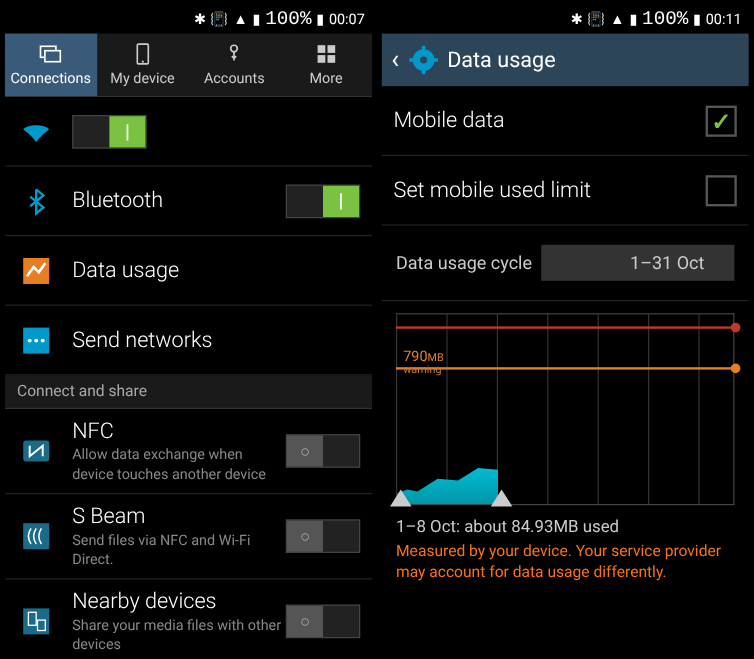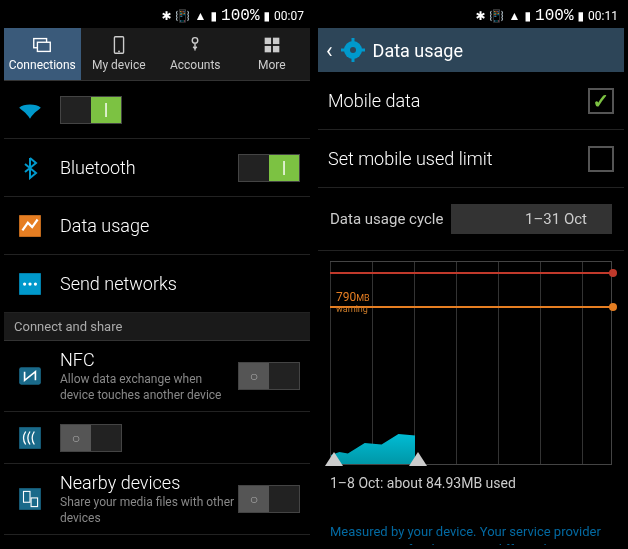--- a/index.html
+++ b/index.html
@@ -23,35 +23,35 @@
 .toggle.on .knob { left: 30px; background: #7cc242; color: #fff; }
 .toggle .knob { position: absolute; top: 0; left: 0; width: 30px; height: 26px; background: #555; display: flex; align-items: center; justify-content: center; font-size: 16px; font-weight: bold; transition: left .1s; }
 .toggle.on .knob::after { content: '|'; color: #fff; }
 .toggle.off .knob::after { content: '○'; color: #aaa; font-size: 14px; }
 .section-hdr { background: #1a1a1a; color: #aaa; font-size: 13px; padding: 6px 10px; border-bottom: 1px solid #333; }
 .checkbox { width: 26px; height: 26px; border: 2px solid #555; display: flex; align-items: center; justify-content: center; cursor: pointer; }
 .checkbox.checked::after { content: '✓'; color: #7cc242; font-size: 20px; font-weight: bold; }
 .cycle-row { padding: 16px 12px; color: #ccc; font-size: 15px; display: flex; align-items: center; border-bottom: 1px solid #222; }
 .cycle-val { background: #333; padding: 6px 25px; margin-left: 8px; flex: 1; cursor: pointer; text-align: right; }
 .chart-wrap { padding: 10px 12px 0; }
-.chart { position: relative; height: 204px; border: 1px solid #444; border-left: none; display: flex; gap: 13px; }
+.chart { position: relative; height: 160px; border: 1px solid #444; border-left: none; display: flex; gap: 13px; }
 .chart-col { flex: 1; border-left: 1px solid #333; }
 .chart-red { position: absolute; top: 10px; left: 0; right: -2px; border-top: 2px solid #c0392b; }
 .chart-red::after { content: ''; position: absolute; right: -4px; top: -5px; width: 8px; height: 8px; background: #c0392b; border-radius: 50%; }
 .chart-orange { position: absolute; top: 44px; left: 0; right: -2px; border-top: 2px solid #e67e22; }
 .chart-orange::after { content: ''; position: absolute; right: -4px; top: -5px; width: 8px; height: 8px; background: #e67e22; border-radius: 50%; }
 .chart-label { position: absolute; top: 28px; left: 6px; color: #e67e22; font-size: 12px; }
 .chart-label .warn { display: block; font-size: 9px; color: #c87a2a; }
 .chart-data { position: absolute; bottom: 0; left: 1px; width: 30%; height: 30px; background: linear-gradient(180deg, #00bcd4 0%, #0097a7 100%); clip-path: polygon(0 70%, 10% 60%, 20% 65%, 40% 30%, 60% 35%, 80% 0%, 100% 5%, 100% 100%, 0 100%); }
 .chart-handles { position: absolute; bottom: -2px; left: 0; width: 100%; }
 .handle { position: absolute; bottom: 0; width: 0; height: 0; border-left: 9px solid transparent; border-right: 9px solid transparent; border-bottom: 14px solid #ccc; cursor: pointer; }
 .handle.h1 { left: -5px; }
 .handle.h2 { left: 28%; }
 .chart-summary { color: #ccc; font-size: 14px; padding: 10px 12px 2px; }
-.chart-note { color: #0369a1; font-size: 13px; padding: 2px 12px 10px; line-height: 1.35; margin-top: 28px; }
+.chart-note { color: #f97316; font-size: 13px; padding: 2px 12px 10px; line-height: 1.35; }
 svg { display: block; }
 </style>
 </head>
 <body>
 
 <div class="phone">
   <div class="statusbar">
     <span>✱</span>
     <span>📳</span>
     <span>▲</span>
@@ -163,20 +163,24 @@
           <div class="knob"></div>
         </div>
     </div>
 
     <div class="row row-small">
       <div class="row-icon">
         <svg viewBox="0 0 24 24" width="26" height="26">
             <rect x="2" y="2" width="20" height="20" fill="#1a6a8a"></rect>
             <path d="M8 6 Q4 12 8 18 M12 6 Q8 12 12 18 M16 6 Q12 12 16 18" stroke="#fff" stroke-width="1.2" fill="none"></path>
           </svg>
+      </div>
+      <div class="row-text">
+        <div class="row-title">S Beam</div>
+        <div class="row-sub">Send files via NFC and Wi-Fi Direct.</div>
       </div>
       <div class="toggle off">
           <div class="knob"></div>
         </div>
     </div>
 
     <div class="row row-small">
       <div class="row-icon">
         <svg viewBox="0 0 24 24" width="26" height="26">
             <rect x="2" y="2" width="20" height="20" fill="#1a6a8a"></rect>

